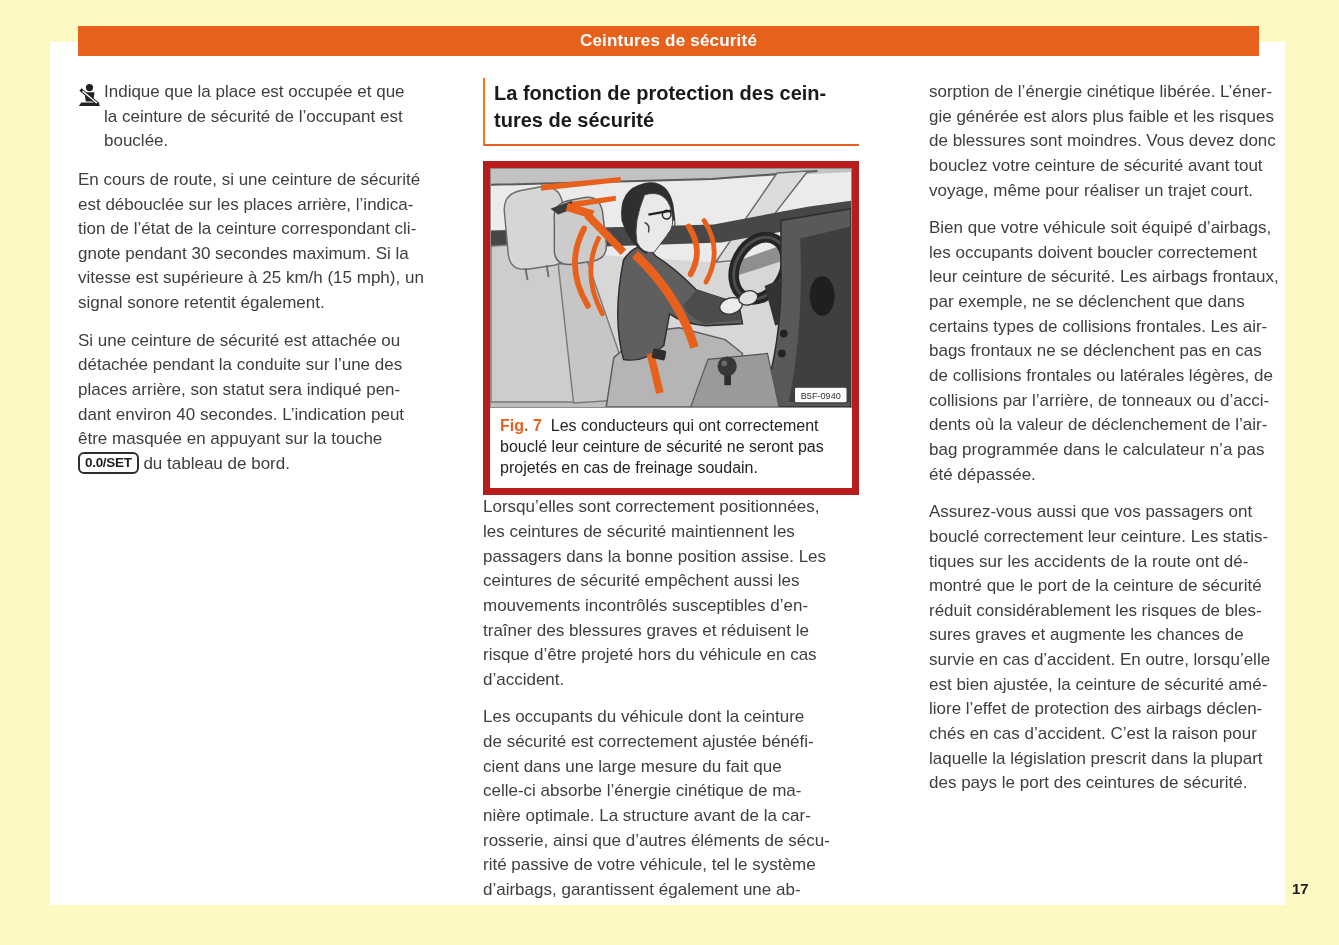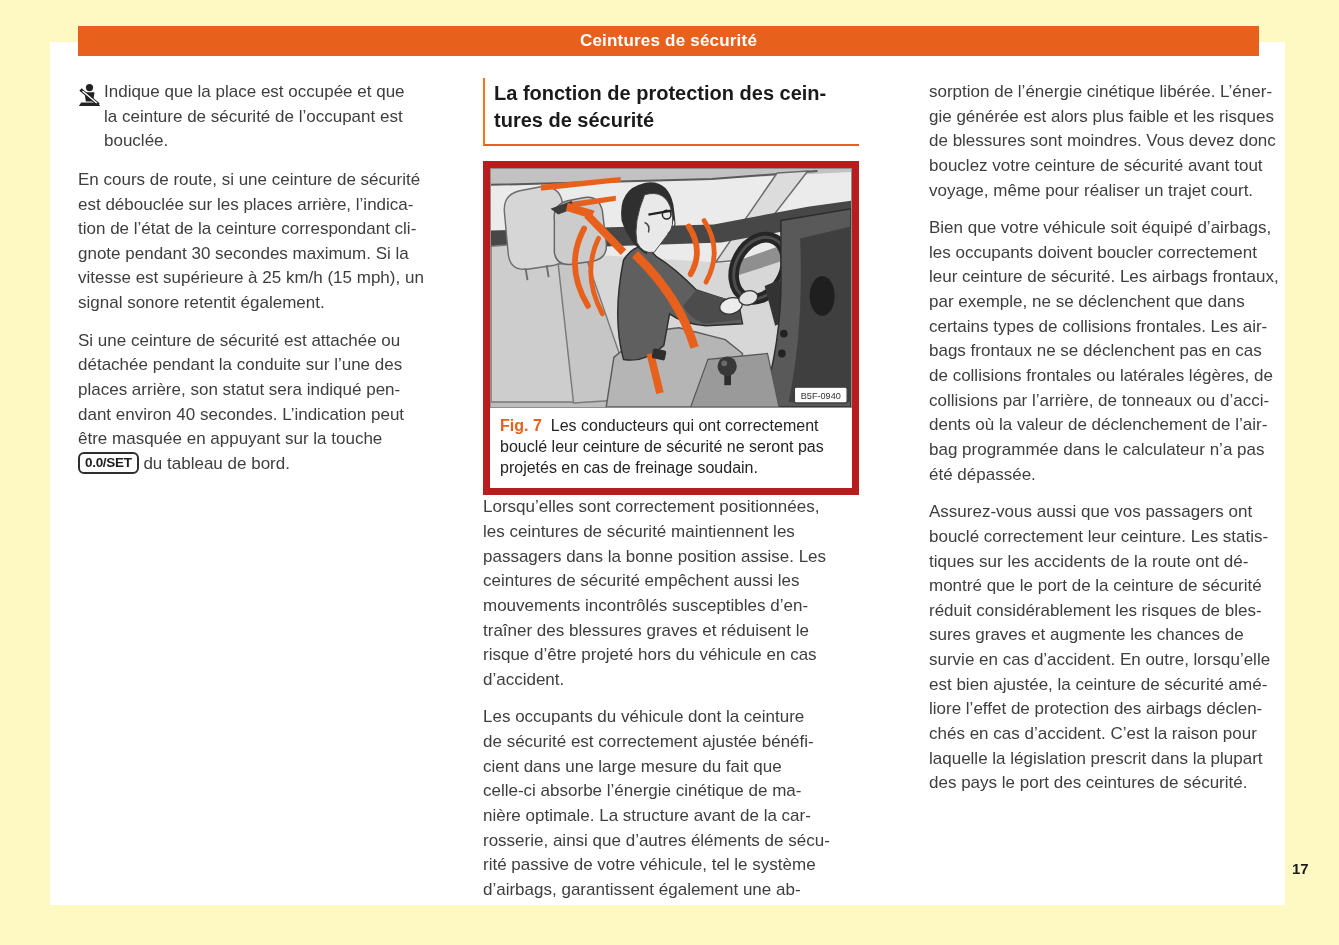--- a/index.html
+++ b/index.html
@@ -23,21 +23,21 @@
   .heading{font-size:20px;font-weight:bold;color:#1a1a1a;line-height:1.35;margin:0;
            border-left:2px solid #f97316;border-bottom:2px solid #E8611C;
            padding:2px 0 10px 9px;white-space:pre-line;}
   .figure{margin-top:15px;border:7px solid #b91c1c;}
   .fig-img{display:block;width:100%;height:240px;border-bottom:1px solid #8e8e8e;
            box-sizing:border-box;border:1px solid #8e8e8e;}
   .fig-caption{padding:7px 10px 10px 10px;font-size:16px;line-height:1.32;color:#242424;
                white-space:pre-line;}
   .fig-label{color:#E8611C;font-weight:bold;margin-right:9px;text-align:center;}
   .after-fig{margin-top:17px;}
-  .pagenum{position:absolute;left:1292px;top:860px;font-size:15px;font-weight:bold;color:#1c1c1c;}
+  .pagenum{position:absolute;left:1292px;top:880px;font-size:15px;font-weight:bold;color:#1c1c1c;}
 </style>
 </head>
 <body>
 
 <div class="canvas">
   <div class="sheet"></div>
 
   <div class="banner">
     <span>Ceintures de sécurité</span>
   </div>

